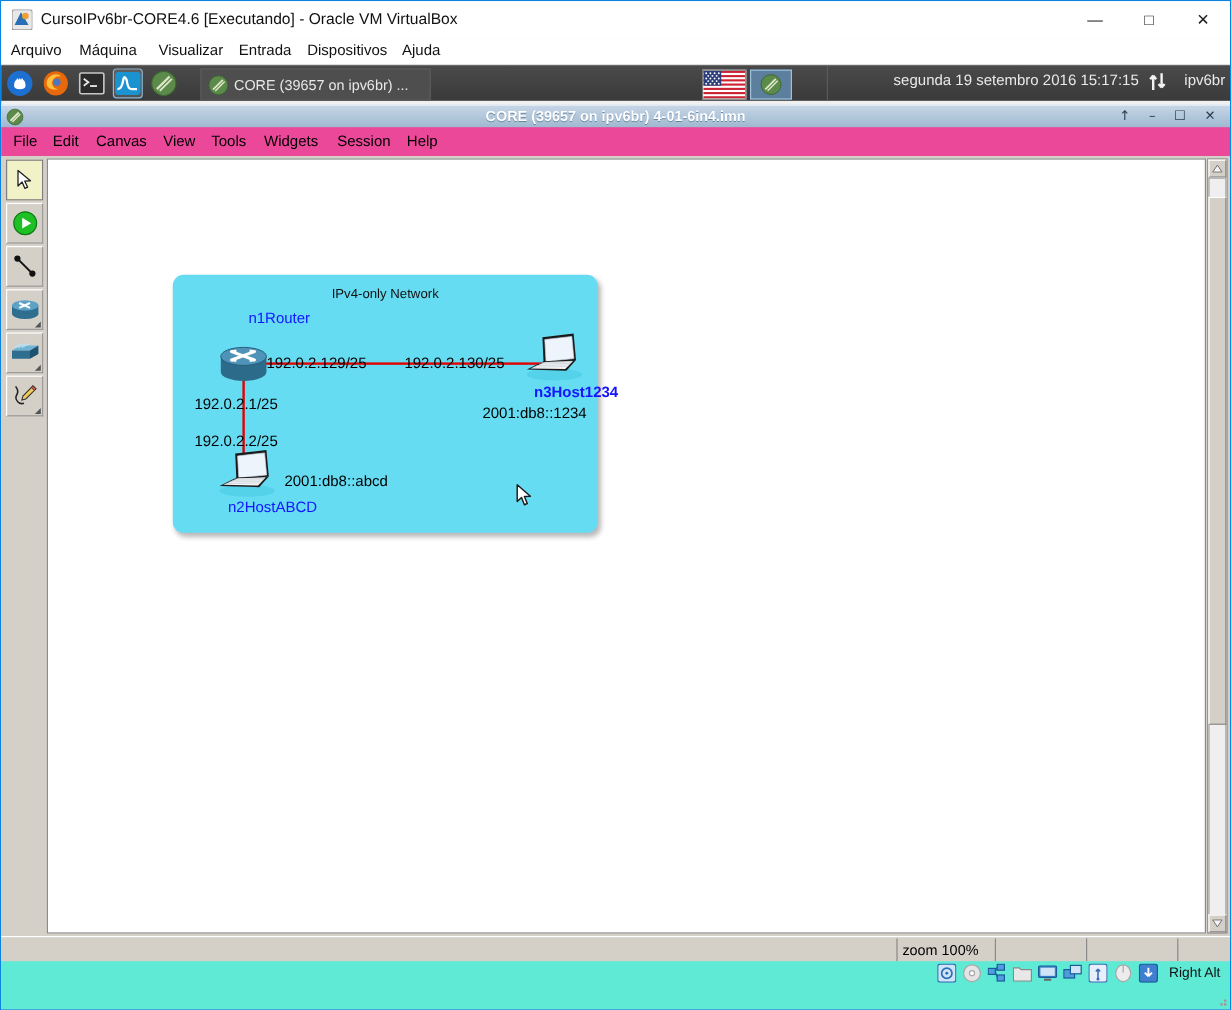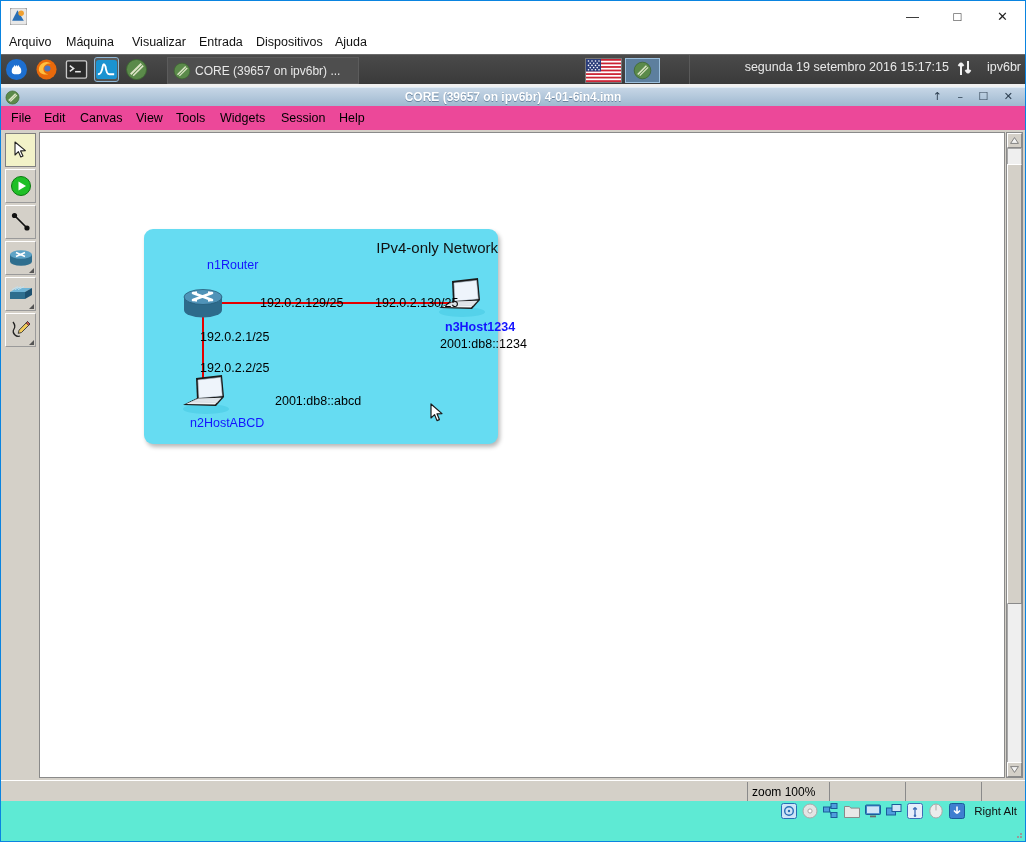--- a/index.html
+++ b/index.html
@@ -64,26 +64,26 @@
   .ptool .tri{position:absolute;right:1px;bottom:1px;width:0;height:0;
      border-left:5px solid transparent;border-bottom:5px solid #555;}
 
   
   .canvas-frame{position:absolute;left:38px;top:2px;width:966px;height:646px;
      background:#fff;border:1px solid #8a8a8a;box-sizing:border-box;overflow:hidden;}
   .canvas{position:absolute;left:0;top:0;width:100%;height:100%;}
 
   .netbox{position:absolute;background:#66dcf2;border-radius:9px;
      box-shadow:2px 3px 4px rgba(0,0,0,.28);}
-  .netbox-title{position:absolute;left:0;right:0;top:10px;text-align:right;
-     font-size:15px;color:#111;}
+  .netbox-title{position:absolute;left:0;right:0;top:10px;text-align:center;
+     font-size:11px;color:#111;}
 
   .nlabel{position:absolute;font-size:12.5px;color:#0000e0;white-space:nowrap;padding-left:31px;}
   .nlabel.blue{color:#1414ff;}
-  .iplabel{position:absolute;font-size:12.5px;color:#000;white-space:nowrap;padding-left:38px;}
+  .iplabel{position:absolute;font-size:12.5px;color:#000;white-space:nowrap;}
 
   .link{position:absolute;background:#e30000;}
 
   
   .vscroll{position:absolute;right:2px;top:2px;width:17px;height:646px;background:#d4d0c8;
      border:1px solid #8a8a8a;box-sizing:border-box;}
   .hscroll{position:absolute;left:370px;top:651px;width:634px;height:17px;background:#d4d0c8;}
   .sb-arrow{position:absolute;width:15px;height:15px;background:#d4d0c8;
      border:1px solid #8a8a8a;border-top-color:#fff;border-left-color:#fff;box-sizing:border-box;
      display:flex;align-items:center;justify-content:center;}
@@ -119,20 +119,21 @@
 <body>
 
 <div class="app">
 
   <div class="vb-titlebar">
     <svg class="vb-title-icon" viewBox="0 0 16 16">
       <rect x="0" y="0" width="16" height="16" rx="2" fill="#e8e8e8" stroke="#9b9b9b"></rect>
       <path d="M2 12 L7 2 L10 7 L13 12 Z" fill="#2a6fb5"></path>
       <circle cx="10.5" cy="5" r="2.6" fill="#f0a030"></circle>
     </svg>
+    <div class="vb-title-text">CursoIPv6br-CORE4.6 [Executando] - Oracle VM VirtualBox</div>
     <div class="vb-btns">
       <div class="vb-btn">—</div>
       <div class="vb-btn">□</div>
       <div class="vb-btn close">✕</div>
     </div>
   </div>
 
   <div class="vb-menubar">
     <div class="mi" style="left:8px">Arquivo</div>
     <div class="mi" style="left:65px">Máquina</div>

